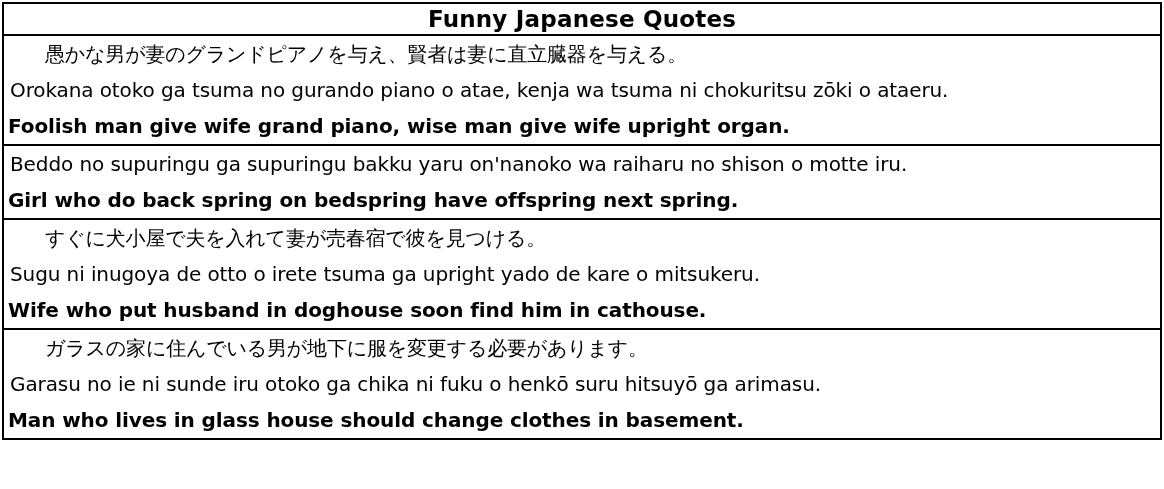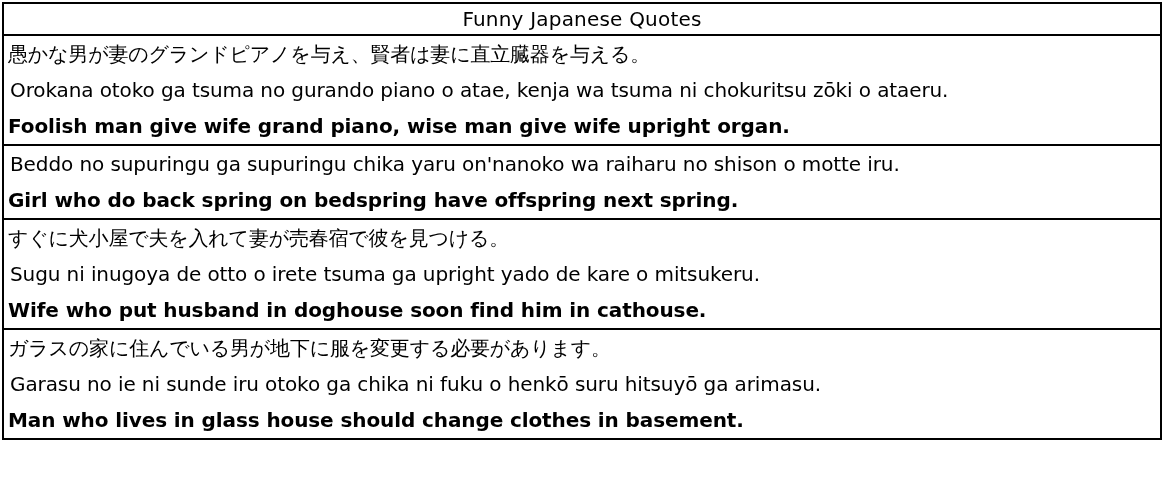--- a/index.html
+++ b/index.html
@@ -17,22 +17,22 @@
   .table {
     width: 1160px;
     margin: 2px 0 0 2px;
     border: 2px solid #000000;
     box-sizing: border-box;
     background: #ffffff;
   }
   .title-row {
     border-bottom: 2px solid #000000;
     text-align: center;
-    font-weight: normal;
-    font-size: 20px;
+    font-weight: bold;
+    font-size: 23px;
     line-height: 30px;
     height: 30px;
     letter-spacing: 0.2px;
   }
   .quote-block {
     border-bottom: 2px solid #000000;
   }
   .quote-block.last {
     border-bottom: none;
   }
@@ -43,20 +43,21 @@
     white-space: nowrap;
     overflow: hidden;
     padding-left: 4px;
     box-sizing: border-box;
   }
   .line.jp {
     font-family: "DejaVu Sans", sans-serif;
     font-weight: normal;
     font-size: 20px;
     letter-spacing: -0.2px;
+    margin-left: 37px;
   }
   .line.romaji {
     font-weight: normal;
     font-size: 20px;
     padding-left: 6px;
     letter-spacing: -0.1px;
   }
   .line.en {
     font-weight: bold;
     font-size: 20px;
@@ -70,21 +71,21 @@
 
   <div class="title-row">Funny Japanese Quotes</div>
 
   <div class="quote-block">
     <div class="line jp">愚かな男が妻のグランドピアノを与え、賢者は妻に直立臓器を与える。</div>
     <div class="line romaji">Orokana otoko ga tsuma no gurando piano o atae, kenja wa tsuma ni chokuritsu zōki o ataeru.</div>
     <div class="line en">Foolish man give wife grand piano, wise man give wife upright organ.</div>
   </div>
 
   <div class="quote-block">
-    <div class="line romaji">Beddo no supuringu ga supuringu chika yaru on'nanoko wa raiharu no shison o motte iru.</div>
+    <div class="line romaji">Beddo no supuringu ga supuringu bakku yaru on'nanoko wa raiharu no shison o motte iru.</div>
     <div class="line en">Girl who do back spring on bedspring have offspring next spring.</div>
   </div>
 
   <div class="quote-block">
     <div class="line jp">すぐに犬小屋で夫を入れて妻が売春宿で彼を見つける。</div>
     <div class="line romaji">Sugu ni inugoya de otto o irete tsuma ga upright yado de kare o mitsukeru.</div>
     <div class="line en">Wife who put husband in doghouse soon find him in cathouse.</div>
   </div>
 
   <div class="quote-block last">

